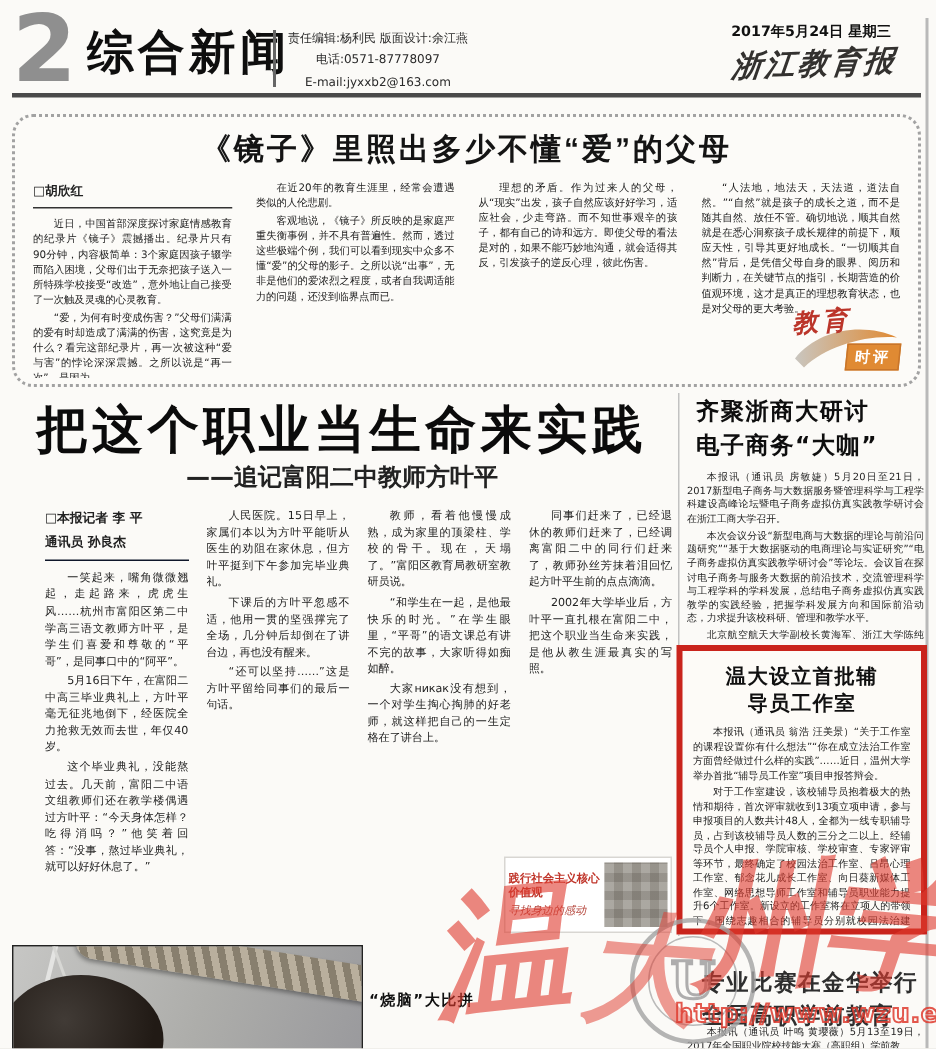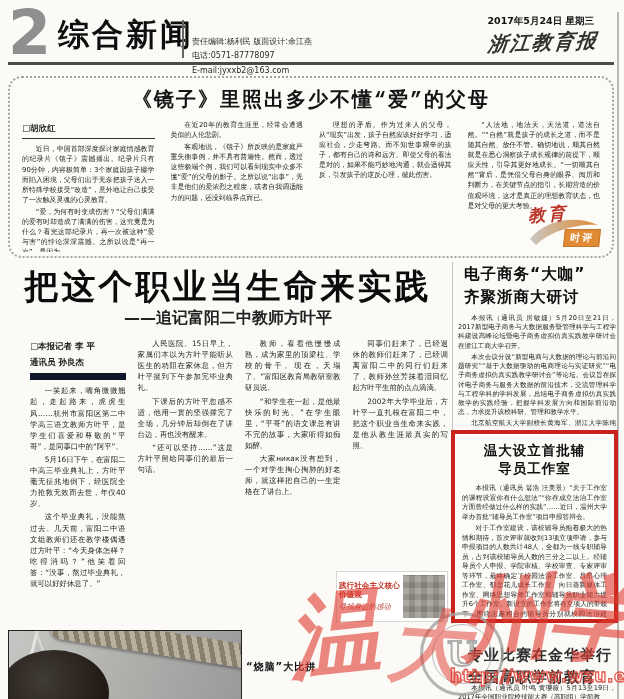--- a/index.html
+++ b/index.html
@@ -2,50 +2,50 @@
 <html><head>
 <meta charset="utf-8">
 <style>
   html,body{margin:0;padding:0;background:#e8e6e2;}
   #page{position:relative;width:624px;height:699px;background:#fbfaf7;overflow:hidden;
         font-family:"DejaVu Sans",sans-serif;color:#1d1d1d;}
   
   .page-num{position:absolute;left:8px;top:2px;font-size:62px;line-height:1;font-weight:bold;color:#8f8f8f;}
   .section-title{position:absolute;left:58px;top:14px;font-size:31px;font-weight:900;letter-spacing:3px;color:#0e0e0e;}
   .hdr-div{position:absolute;left:182px;top:20px;width:2px;height:38px;background:#666;}
-  .editor-info{position:absolute;left:192px;top:35px;font-size:8px;line-height:1.8;color:#2a2a2a;}
+  .editor-info{position:absolute;left:192px;top:19px;font-size:8px;line-height:1.8;color:#2a2a2a;text-align:center;}
   .hdr-date{position:absolute;right:30px;top:15px;font-size:9.5px;font-weight:bold;color:#111;text-align:right;}
   .masthead{position:absolute;right:26px;top:29px;font-size:20px;font-weight:bold;font-style:italic;
             font-family:"DejaVu Serif",serif;color:#33312f;letter-spacing:2px;transform:rotate(-2deg) skewX(-8deg);}
   .hdr-rule{position:absolute;left:8px;top:62px;width:606px;height:3px;background:#4a4a4a;}
   .edge-line{position:absolute;right:5px;top:12px;bottom:0;width:2px;background:#b9b9b9;}
   
   .commentary{position:absolute;left:8px;top:76px;width:606px;height:182px;box-sizing:border-box;
               border:2px dotted #a2a2a2;border-radius:14px;padding:6px 12px;background:#fcfbf8;}
-  .c-headline{text-align:center;font-family:Liberation Mono, monospace;font-size:20px;font-weight:bold;
+  .c-headline{text-align:center;font-family:Liberation Sans, sans-serif;font-size:20px;font-weight:bold;
               letter-spacing:2px;color:#141414;margin:2px 0 7px;}
   .c-cols{display:flex;gap:16px;height:132px;overflow:hidden;}
   .c-col{flex:1;font-size:6.9px;line-height:1.46;text-align:justify;color:#222;overflow:hidden;}
   .c-col p,.f-col p,.sb-paras p,.rb-paras p,.n2-paras p{margin:0 0 2px;text-indent:2em;}
   .c-byline{font-size:8.5px;font-weight:bold;border-bottom:1px solid #333;padding-bottom:4px;margin:2px 0 5px;}
   
   .edu-logo{position:absolute;right:10px;bottom:5px;width:74px;height:48px;}
   .edu-logo .edu{position:absolute;left:0;top:0;font-family:"DejaVu Serif",serif;font-style:italic;
                  font-weight:bold;font-size:17px;letter-spacing:3px;color:#bb352a;transform:rotate(-4deg);}
   .edu-logo svg{position:absolute;left:0;top:10px;}
   .edu-logo .shiping{position:absolute;right:2px;bottom:4px;background:#e08a33;color:#fff;font-weight:bold;
                      font-size:10px;letter-spacing:2px;padding:1px 5px;border:1px solid #c8752a;transform:skewX(-6deg);}
   
   .f-headline{position:absolute;left:8px;top:264px;width:440px;text-align:center;font-size:34px;
               font-weight:900;letter-spacing:3px;color:#0b0b0b;}
   .f-subhead{position:absolute;left:8px;top:308px;width:440px;text-align:center;font-size:16px;
              font-weight:bold;color:#222;}
   .f-cols{position:absolute;left:30px;top:338px;width:418px;height:284px;display:flex;gap:12px;overflow:hidden;}
   .f-col{flex:1;font-size:7.4px;line-height:1.5;text-align:justify;color:#222;overflow:hidden;}
-  .f-byline{font-size:8.5px;font-weight:bold;line-height:1.9;border-bottom:7px solid #0f172a;
+  .f-byline{font-size:8.5px;font-weight:bold;line-height:1.9;border-bottom:1px solid #0f172a;
             padding-bottom:3px;margin-bottom:5px;}
   .inset{position:absolute;left:336px;top:571px;width:112px;height:51px;background:#fff;
          border:1px solid #d8d6d2;display:flex;align-items:center;gap:3px;padding:2px;box-sizing:border-box;}
   .inset-txt{flex:1;}
   .inset-l1{font-size:7.6px;font-weight:bold;color:#c0362b;line-height:1.25;}
   .inset-l2{font-size:7.4px;font-style:italic;color:#b5473d;font-family:"DejaVu Serif",serif;margin-top:3px;}
   .mosaic{width:42px;height:43px;background:
       repeating-linear-gradient(0deg,#d6d4d0 0 6px,#bdbab5 6px 12px),
       repeating-linear-gradient(90deg,#cccac6 0 6px,#b3b0aa 6px 12px);
       background-blend-mode:multiply;}
@@ -174,22 +174,22 @@
   <div class="inset">
     <div class="inset-txt">
       <div class="inset-l1">践行社会主义核心价值观</div>
       <div class="inset-l2">寻找身边的感动</div>
     </div>
     <div class="mosaic"></div>
   </div>
   <div class="v-sep"></div>
 
   <div class="sb-title">
+    <div>齐聚浙商大研讨</div>
     <div>电子商务“大咖”</div>
-    <div>齐聚浙商大研讨</div>
   </div>
   <div class="sb-paras">
       <p>本报讯（通讯员 房敏婕）5月20日至21日，2017新型电子商务与大数据服务暨管理科学与工程学科建设高峰论坛暨电子商务虚拟仿真实践教学研讨会在浙江工商大学召开。</p>
       <p>本次会议分设“新型电商与大数据的理论与前沿问题研究”“基于大数据驱动的电商理论与实证研究”“电子商务虚拟仿真实践教学研讨会”等论坛。会议旨在探讨电子商务与服务大数据的前沿技术，交流管理科学与工程学科的学科发展，总结电子商务虚拟仿真实践教学的实践经验，把握学科发展方向和国际前沿动态，力求提升该校科研、管理和教学水平。</p>
       <p>北京航空航天大学副校长黄海军、浙江大学陈纯院士、北京大学郝永胜教授等10多位国内外知名学者及阿里巴巴、网易集团等著名企业高管做了报告。</p>
     </div>
 
   <div class="red-box">
     <div class="rb-title">温大设立首批辅导员工作室</div>
     <div class="rb-paras">

